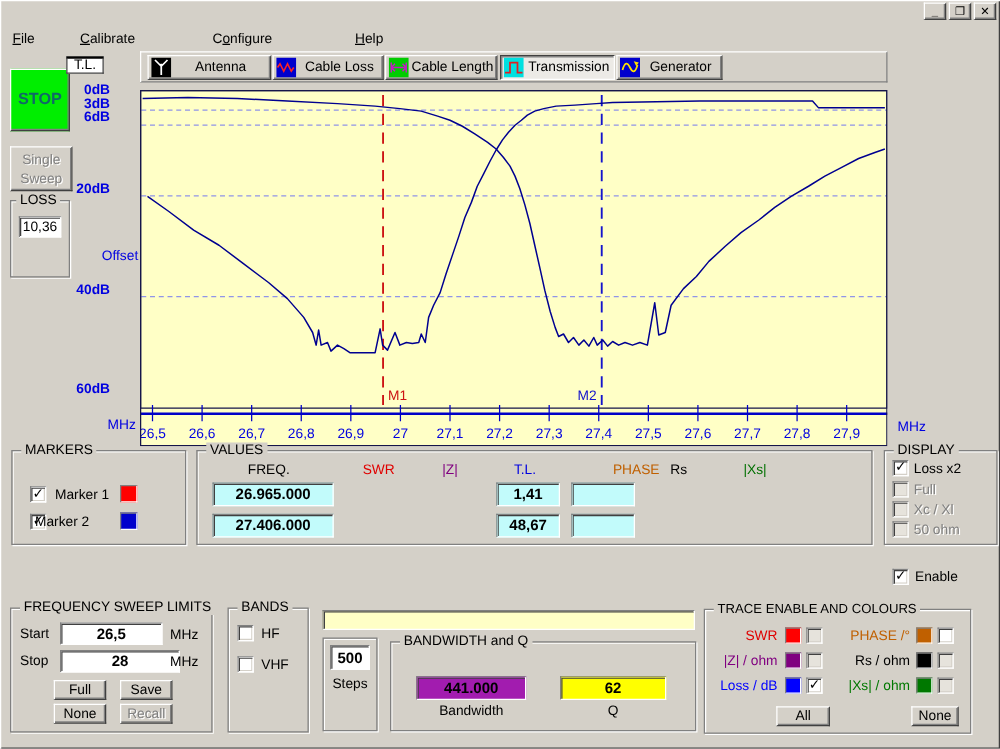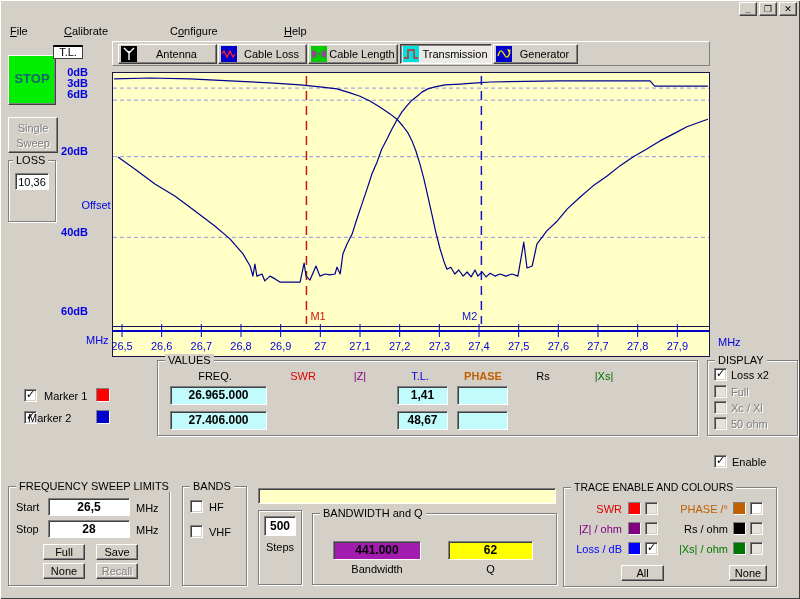--- a/index.html
+++ b/index.html
@@ -187,39 +187,42 @@
         <line x1="525.6710000000003" y1="252" x2="525.6710000000003" y2="265" stroke="#0000C8"></line>
         <text x="525.6710000000003" y="278" fill="#0000E0" font-size="11" text-anchor="middle">27,8</text>
         <line x1="565.3379999999995" y1="252" x2="565.3379999999995" y2="265" stroke="#0000C8"></line>
         <text x="565.3379999999995" y="278" fill="#0000E0" font-size="11" text-anchor="middle">27,9</text>
         <rect x="0.5" y="0.5" width="597" height="284" fill="none" stroke="#15154a"></rect>
       </svg>
   </div>
   <span class="lbl blue" style="left:86px;top:334px;">MHz</span>
   <span class="lbl blue" style="left:718px;top:336px;">MHz</span>
 
+  <div class="grp" style="left:9px;top:360px;width:140px;height:76px;">
+    <span class="legend">MARKERS</span>
+  </div>
   <div class="cb checked" style="left:24px;top:389px;">
       <span class="tick">✓</span>
     </div>
   <span class="lbl" style="left:44px;top:390px;">Marker 1</span>
   <div class="swatch" style="left:96px;top:388px;width:14px;height:14px;background:#FF0000;"></div>
   <div class="cb checked" style="left:24px;top:411px;">
       <span class="tick">✓</span>
     </div>
   <span class="lbl" style="left:28px;top:412px;">Marker 2</span>
   <div class="swatch" style="left:96px;top:410px;width:14px;height:14px;background:#0000CC;"></div>
 
   <div class="grp" style="left:157px;top:360px;width:541px;height:76px;">
     <span class="legend">VALUES</span>
   </div>
   <span class="lbl" style="left:185px;top:370px;width:60px;text-align:center;">FREQ.</span>
   <span class="lbl" style="left:288px;top:370px;width:30px;text-align:center;color:#E00000;">SWR</span>
   <span class="lbl" style="left:346px;top:370px;width:28px;text-align:center;color:#800080;">|Z|</span>
   <span class="lbl" style="left:406px;top:370px;width:28px;text-align:center;color:#0000E0;">T.L.</span>
-  <span class="lbl" style="left:462px;top:370px;width:42px;text-align:center;color:#C06000;font-weight:bold;">PHASE</span>
+  <span class="lbl" style="left:488px;top:370px;width:42px;text-align:center;color:#C06000;">PHASE</span>
   <span class="lbl" style="left:532px;top:370px;width:22px;text-align:center;">Rs</span>
   <span class="lbl" style="left:588px;top:370px;width:32px;text-align:center;color:#007000;">|Xs|</span>
 
   <div class="valbox sunken" style="left:170px;top:386px;width:97px;height:19px;">26.965.000</div>
   <div class="valbox sunken" style="left:170px;top:411px;width:97px;height:19px;">27.406.000</div>
   <div class="valbox sunken" style="left:397px;top:386px;width:51px;height:19px;">1,41</div>
   <div class="valbox sunken" style="left:397px;top:411px;width:51px;height:19px;">48,67</div>
   <div class="valbox sunken" style="left:457px;top:386px;width:51px;height:19px;"></div>
   <div class="valbox sunken" style="left:457px;top:411px;width:51px;height:19px;"></div>
 
@@ -242,21 +245,21 @@
     </div>
   <span class="lbl" style="left:732px;top:456px;">Enable</span>
 
   <div class="grp" style="left:8px;top:486px;width:162px;height:100px;">
     <span class="legend">FREQUENCY SWEEP LIMITS</span>
   </div>
   <span class="lbl" style="left:16px;top:501px;">Start</span>
   <div class="inpt sunken b" style="left:48px;top:498px;width:82px;height:18px;font-size:12px;">26,5</div>
   <span class="lbl" style="left:136px;top:502px;">MHz</span>
   <span class="lbl" style="left:16px;top:523px;">Stop</span>
-  <div class="inpt sunken b" style="left:48px;top:520px;width:82px;height:18px;font-size:12px;">28</div>
+  <div class="inpt sunken b" style="left:48px;top:520px;width:96px;height:18px;font-size:12px;">28</div>
   <span class="lbl" style="left:136px;top:524px;">MHz</span>
   <div class="btn" style="left:43px;top:544px;width:42px;height:16px;line-height:14px;">Full</div>
   <div class="btn" style="left:96px;top:544px;width:42px;height:16px;line-height:14px;">Save</div>
   <div class="btn" style="left:43px;top:563px;width:42px;height:16px;line-height:14px;">None</div>
   <div class="btn dis" style="left:96px;top:563px;width:42px;height:16px;line-height:14px;">Recall</div>
 
   <div class="grp" style="left:182px;top:486px;width:65px;height:100px;">
     <span class="legend">BANDS</span>
   </div>
   <div class="cb" style="left:190px;top:500px;"></div>

